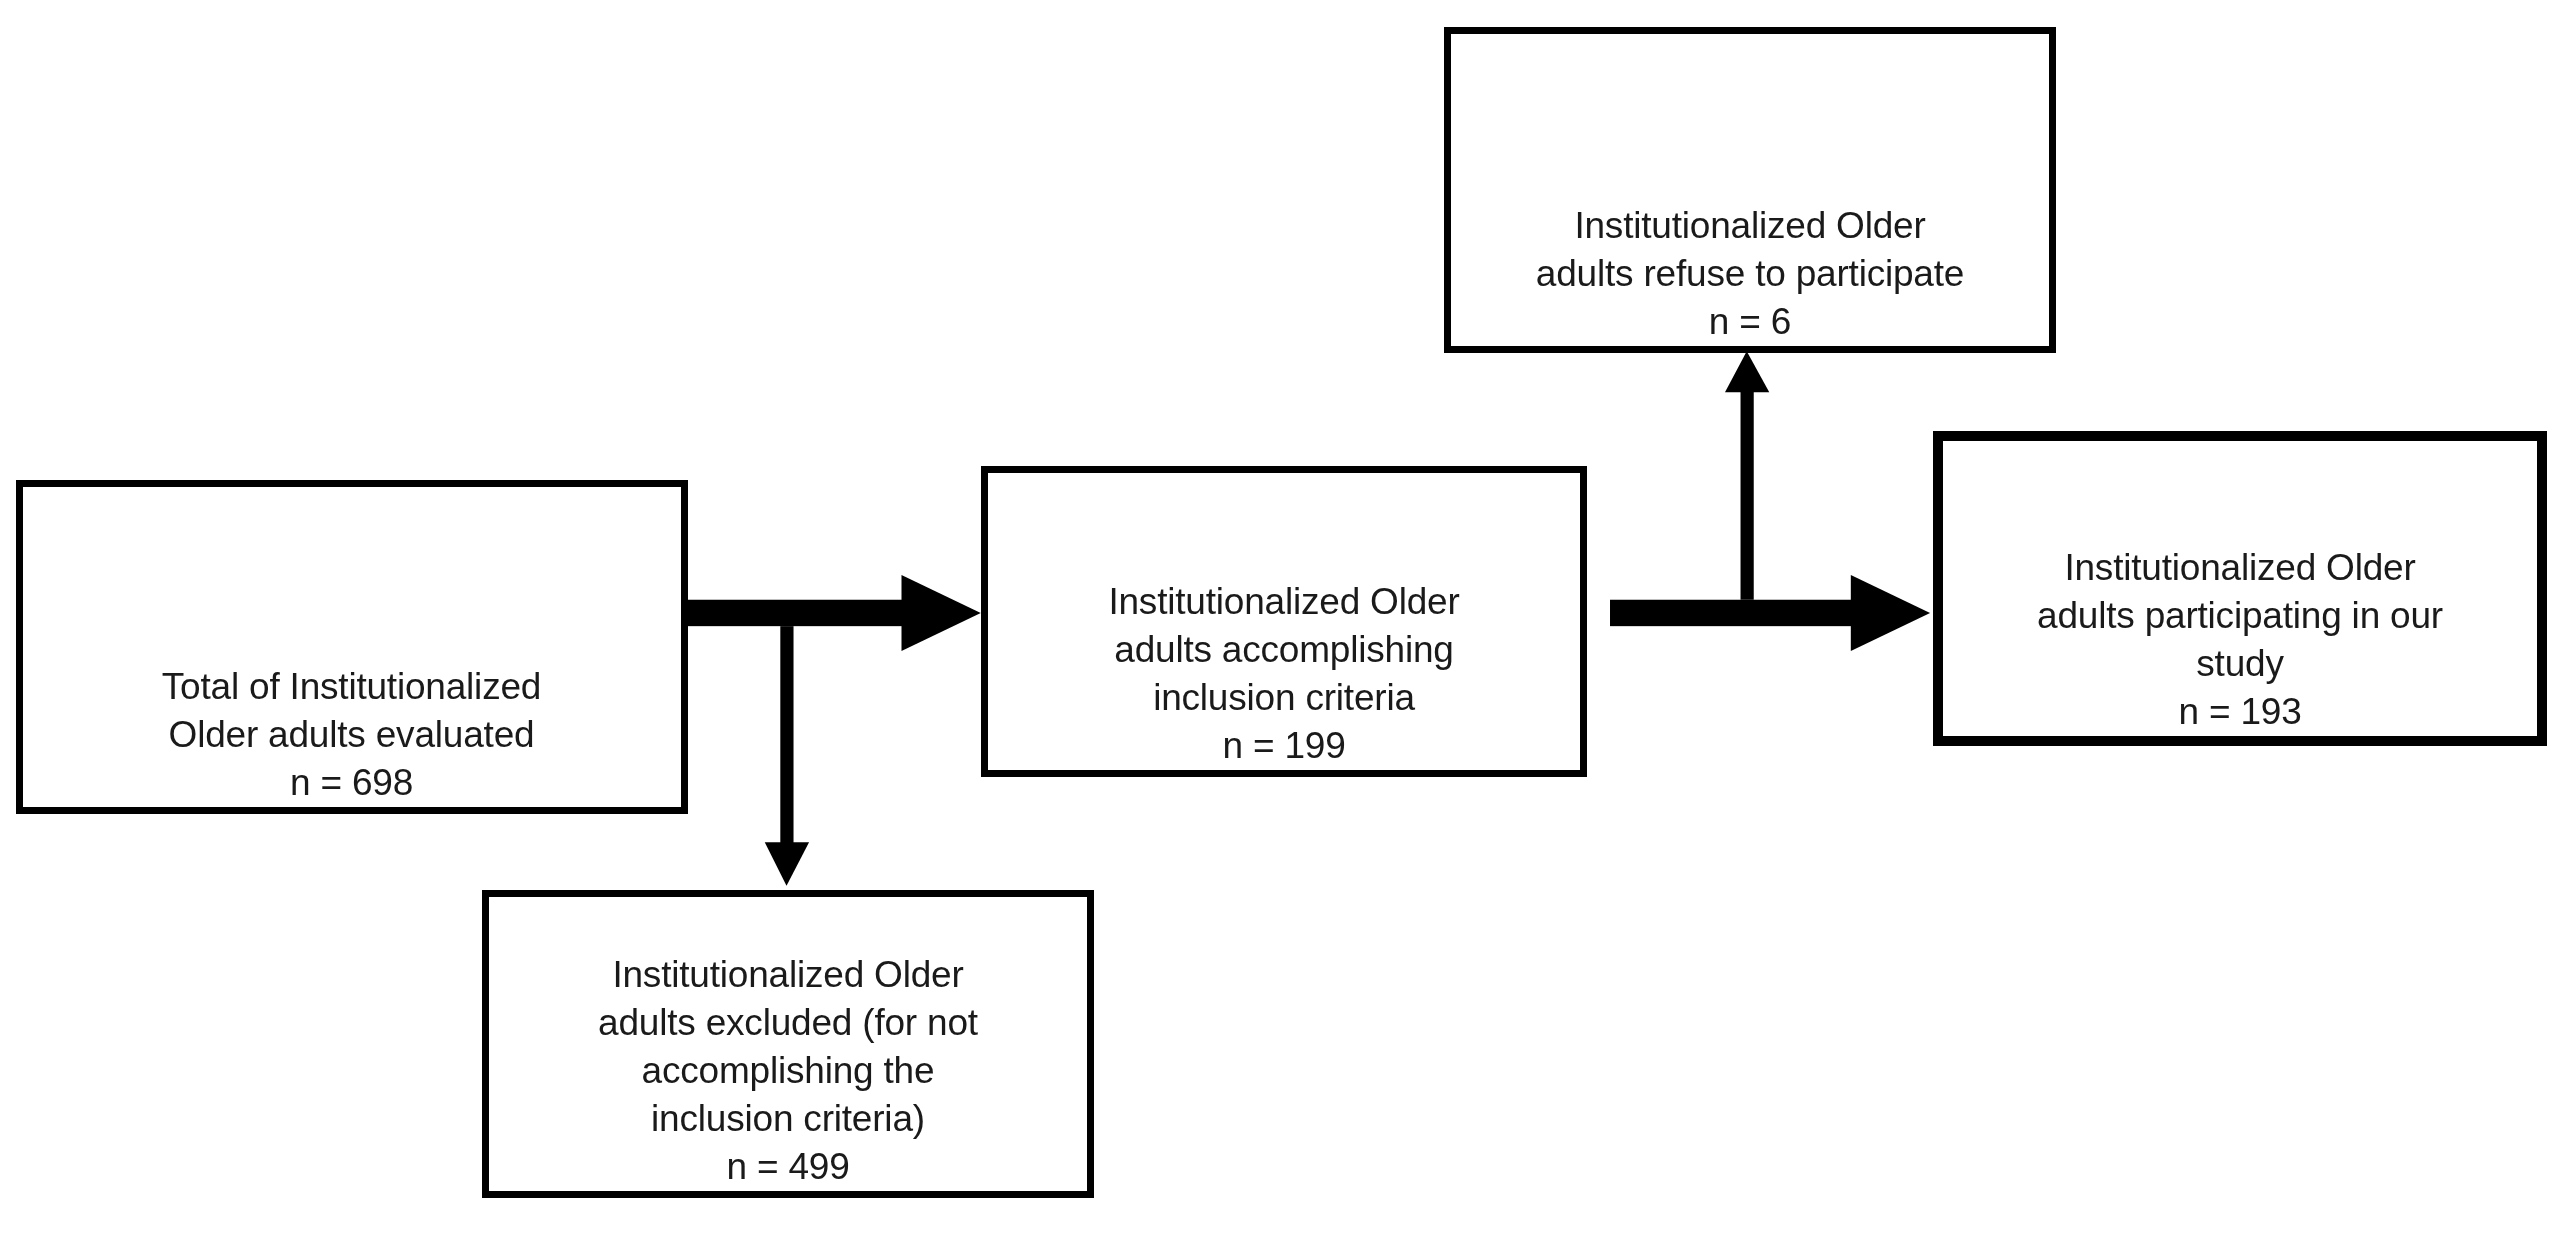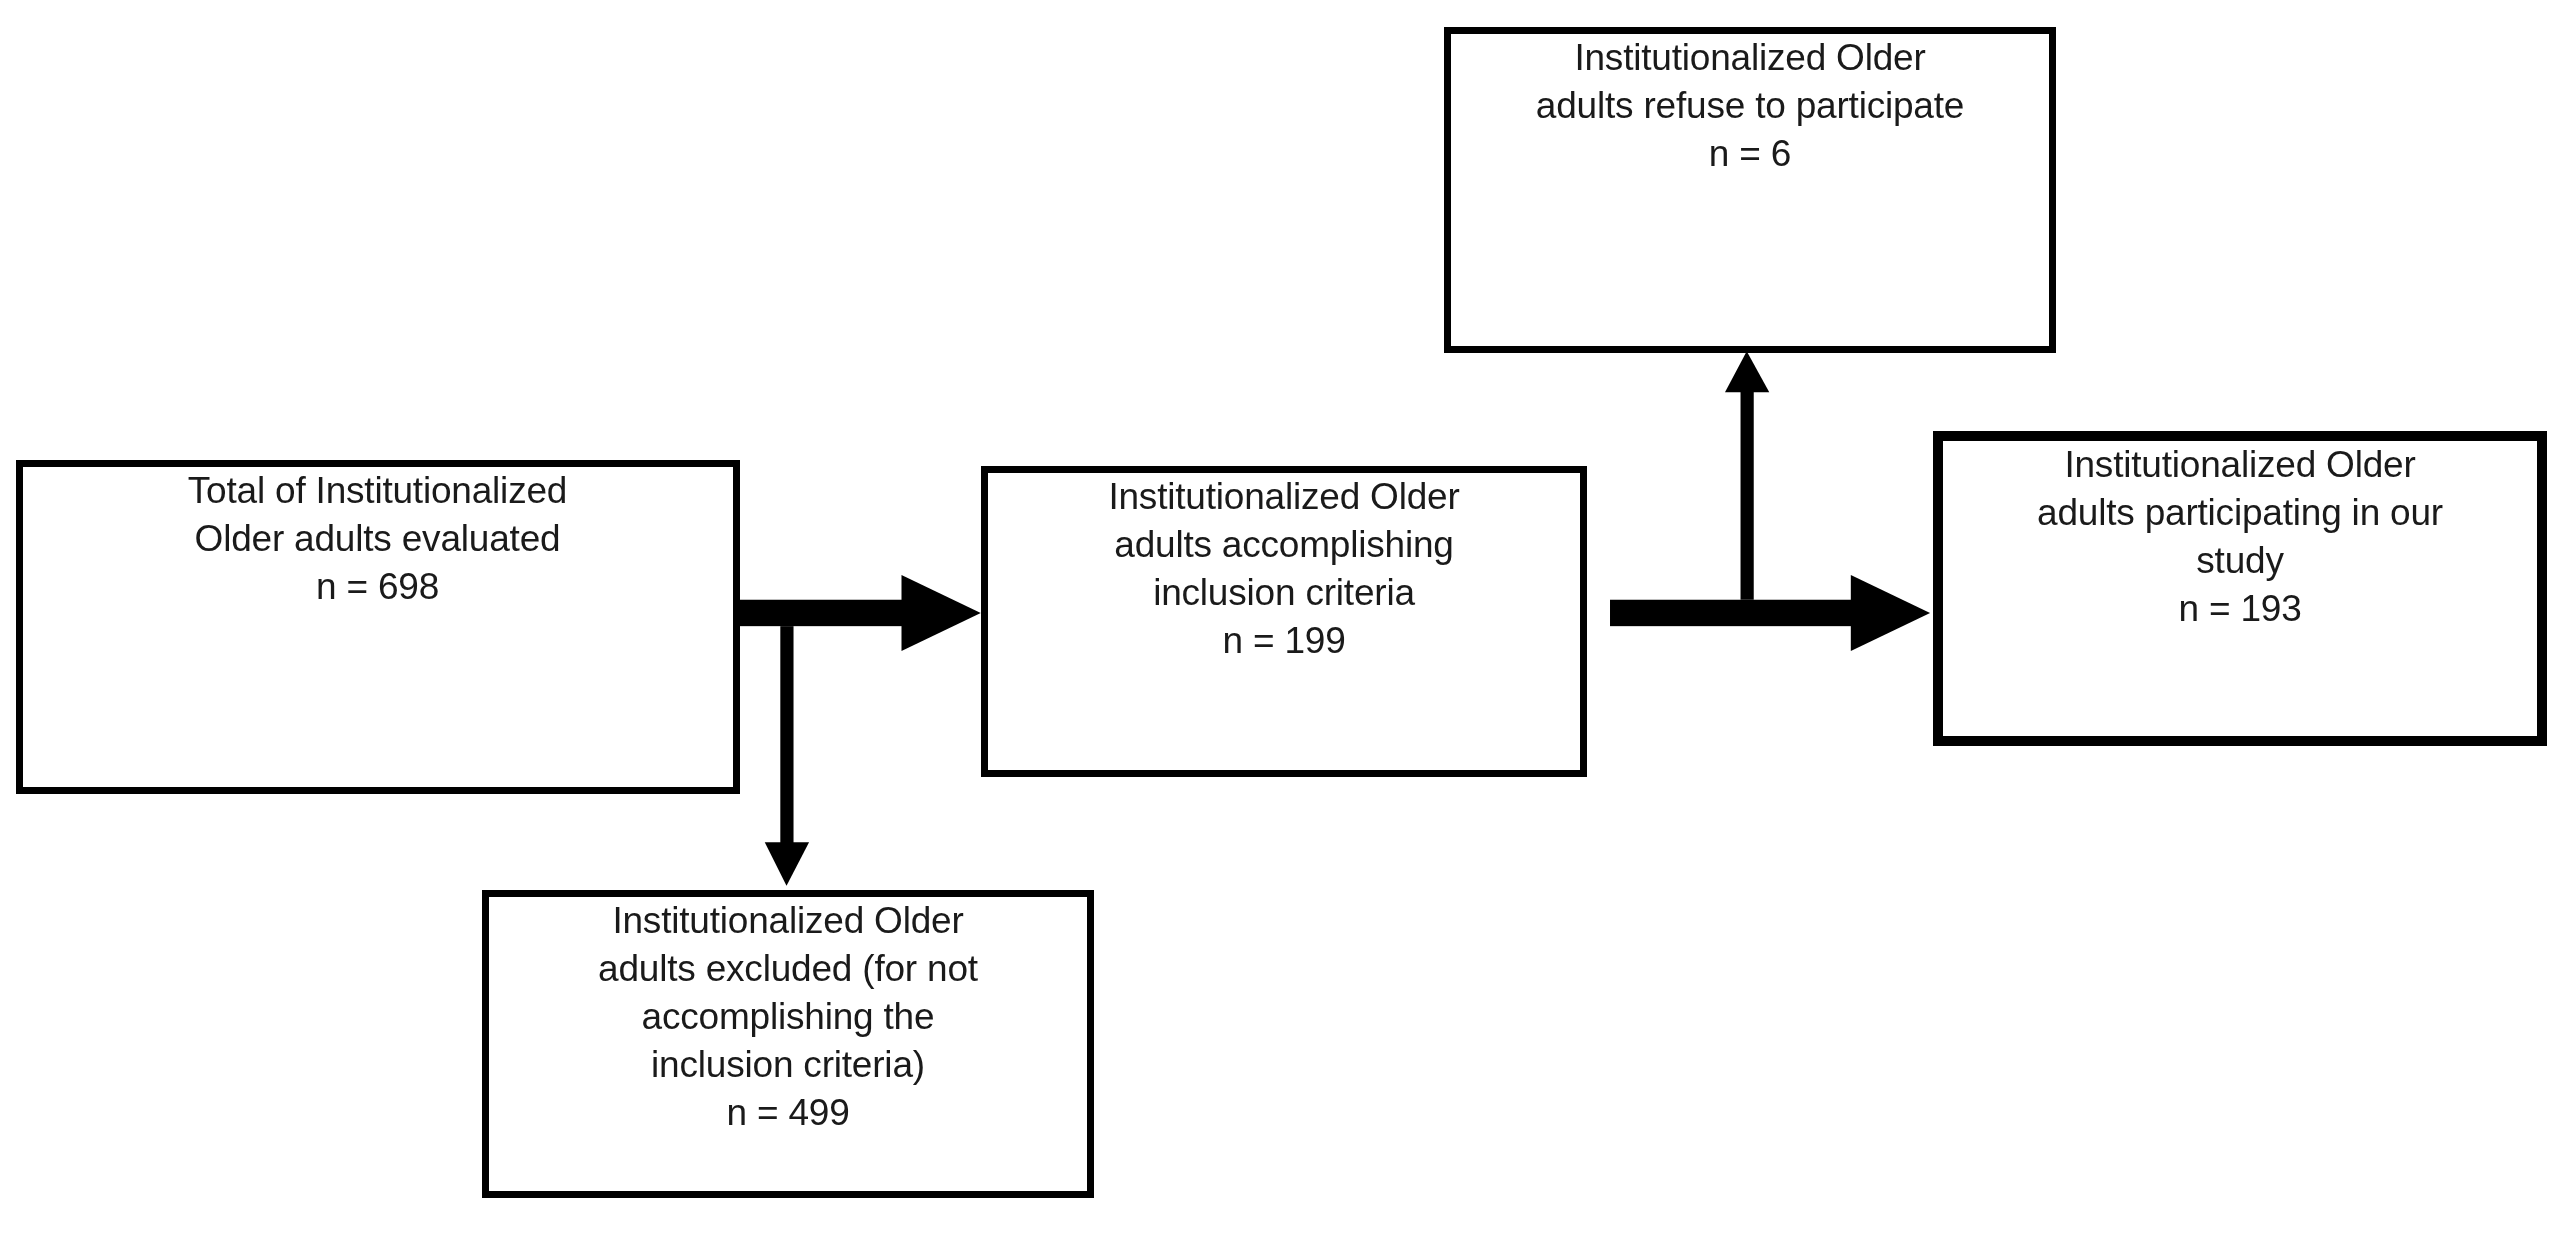--- a/index.html
+++ b/index.html
@@ -15,38 +15,38 @@
     background: #ffffff;
     overflow: hidden;
     font-family: "Liberation Sans", sans-serif;
   }
   .node {
     position: absolute;
     box-sizing: border-box;
     background: #ffffff;
     border: 7.8px solid #000000;
     display: flex;
-    align-items: flex-start;
+    align-items: flex-end;
     justify-content: center;
     text-align: center;
   }
   .node.emphasis {
     border-width: 10px;
   }
   .node-text {
     font-family: "Liberation Sans", sans-serif;
     font-size: 37px;
     line-height: 1.30;
     color: #1a1a1a;
     white-space: pre-line;
     padding: 0 17px;
     letter-spacing: -0.2px;
   }
   
-  #node-total            { left: 15.5px;   top: 460px;  width: 724px; height: 334px; }
+  #node-total            { left: 15.5px;   top: 480px;  width: 672px; height: 334px; }
   #node-inclusion        { left: 981px; top: 466px;  width: 606px; height: 311px; }
   #node-refuse           { left: 1444px; top: 27px;   width: 612px; height: 326px; }
   #node-participating    { left: 1933px; top: 431px;  width: 614px; height: 315px; }
   #node-excluded         { left: 482px;  top: 890px; width: 612px; height: 308px; }
 
   
   .arrow-layer {
     position: absolute;
     left: 0;
     top: 0;

